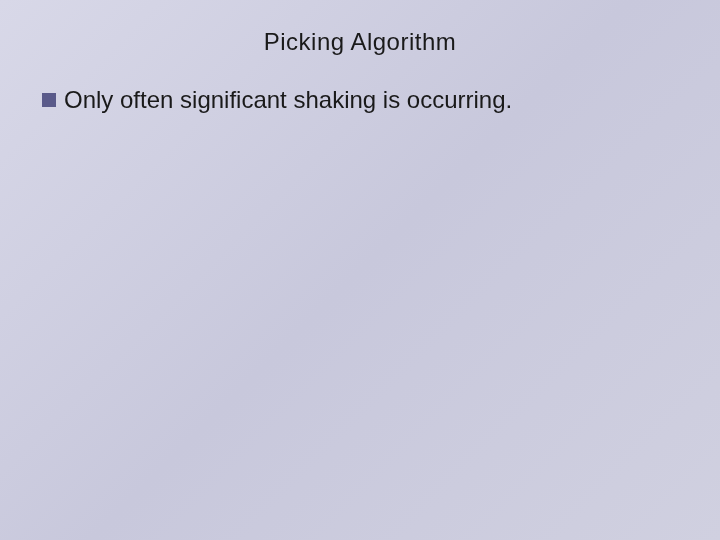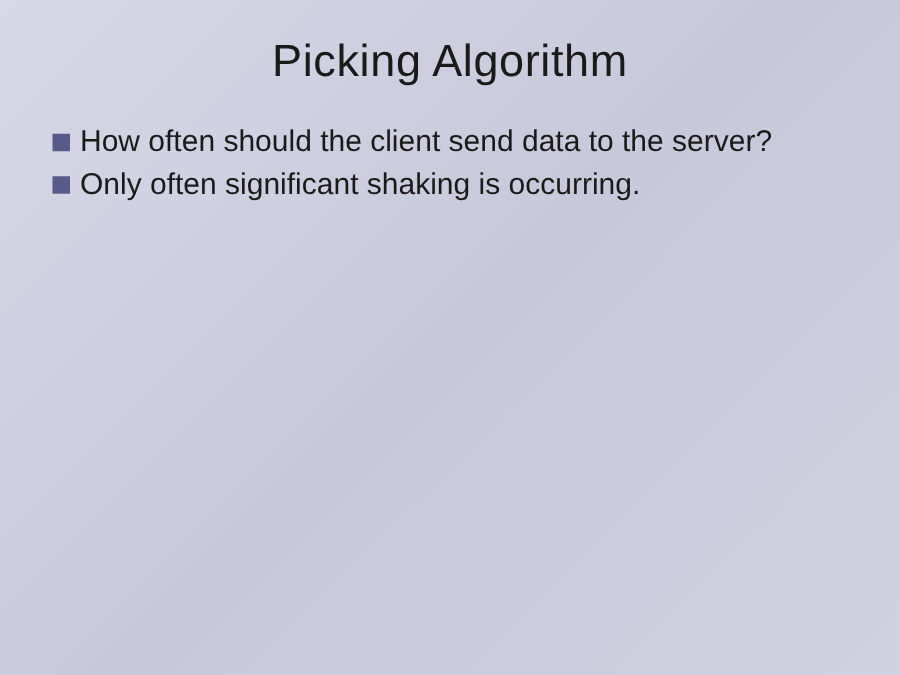--- a/index.html
+++ b/index.html
@@ -15,21 +15,21 @@
       overflow: hidden;
       position: relative;
     }
     .slide {
       width: 100%;
       height: 100%;
       padding: 0;
     }
     .title {
       text-align: center;
-      font-size: 36px;
+      font-size: 24px;
       font-weight: 400;
       color: #1a1a1a;
       padding-top: 28px;
       padding-bottom: 20px;
       letter-spacing: 0.5px;
     }
     .content {
       padding-left: 42px;
       padding-right: 42px;
       padding-top: 8px;
@@ -55,20 +55,16 @@
     }
   </style>
 </head>
 <body>
 
 <div class="slide">
   <h1 class="title">Picking Algorithm</h1>
   <div class="content">
     <div class="bullet-item">
       <div class="bullet-square"></div>
-      <div class="bullet-text">How often should the client send data to the server?</div>
-    </div>
-    <div class="bullet-item">
-      <div class="bullet-square"></div>
       <div class="bullet-text">Only often significant shaking is occurring.</div>
     </div>
   </div>
 </div>
 
 </body></html>

